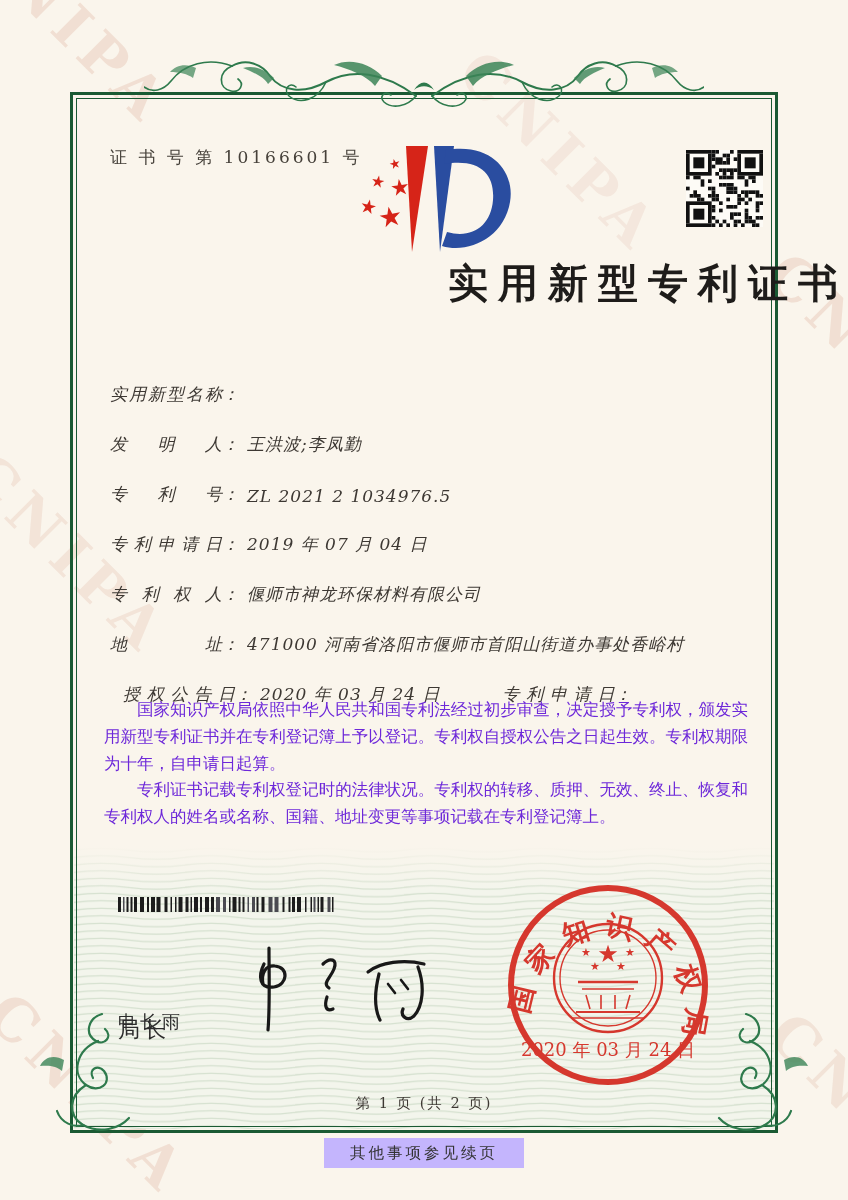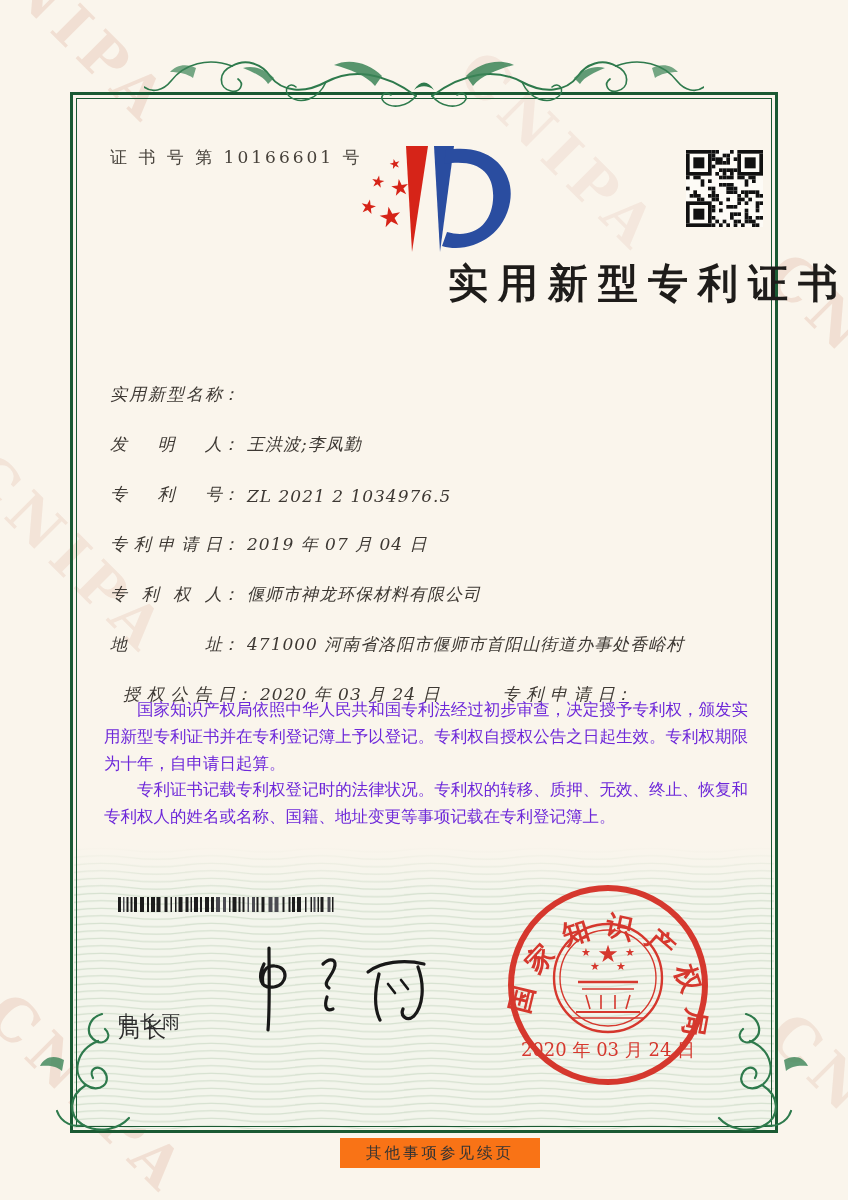--- a/index.html
+++ b/index.html
@@ -58,21 +58,21 @@
   .sig-name{position:absolute;left:118px;top:1010px;font-size:18px;letter-spacing:4px;color:#2c2c2c;
             font-family:"DejaVu Sans","Liberation Sans",sans-serif;}
   .sig-hand{position:absolute;left:228px;top:942px;}
 
   
   .seal{position:absolute;left:498px;top:878px;opacity:0.93;}
 
   
   .page-note{position:absolute;left:0;top:1094px;width:848px;text-align:center;
              font-size:14.5px;letter-spacing:2px;color:#3d3833;}
-  .cont-note{position:absolute;left:340px;top:1138px;width:200px;height:30px;background:#f97316;
+  .cont-note{position:absolute;left:324px;top:1138px;width:200px;height:30px;background:#c4b5fd;
              display:flex;align-items:center;justify-content:center;font-size:15.5px;
              letter-spacing:3px;color:#333;}
 </style>
 </head>
 <body>
 
 <div class="page">
 
   <div class="wm wm1">CNIPA</div>
   <div class="wm wm2">CNIPA</div>
@@ -415,15 +415,16 @@
       </g>
       <path d="M 80 104 L 140 104" stroke-width="2.4"></path>
       <path d="M 84 111 L 136 111" stroke-width="1.6"></path>
       <path d="M 88 117 L 92 131 M 132 117 L 128 131 M 103 117 L 103 131 M 117 117 L 117 131" stroke-width="1.6"></path>
       <path d="M 78 134 L 142 134" stroke-width="2.2"></path>
       <path d="M 74 140 L 146 140" stroke-width="1.4"></path>
     </g>
     <text x="110" y="178" text-anchor="middle" font-size="18" fill="#d42a20">2020 年 03 月 24 日</text>
   </svg>
 
+  <div class="page-note">第 1 页 (共 2 页)</div>
   <div class="cont-note">其他事项参见续页</div>
 
 </div>
 
 </body></html>

